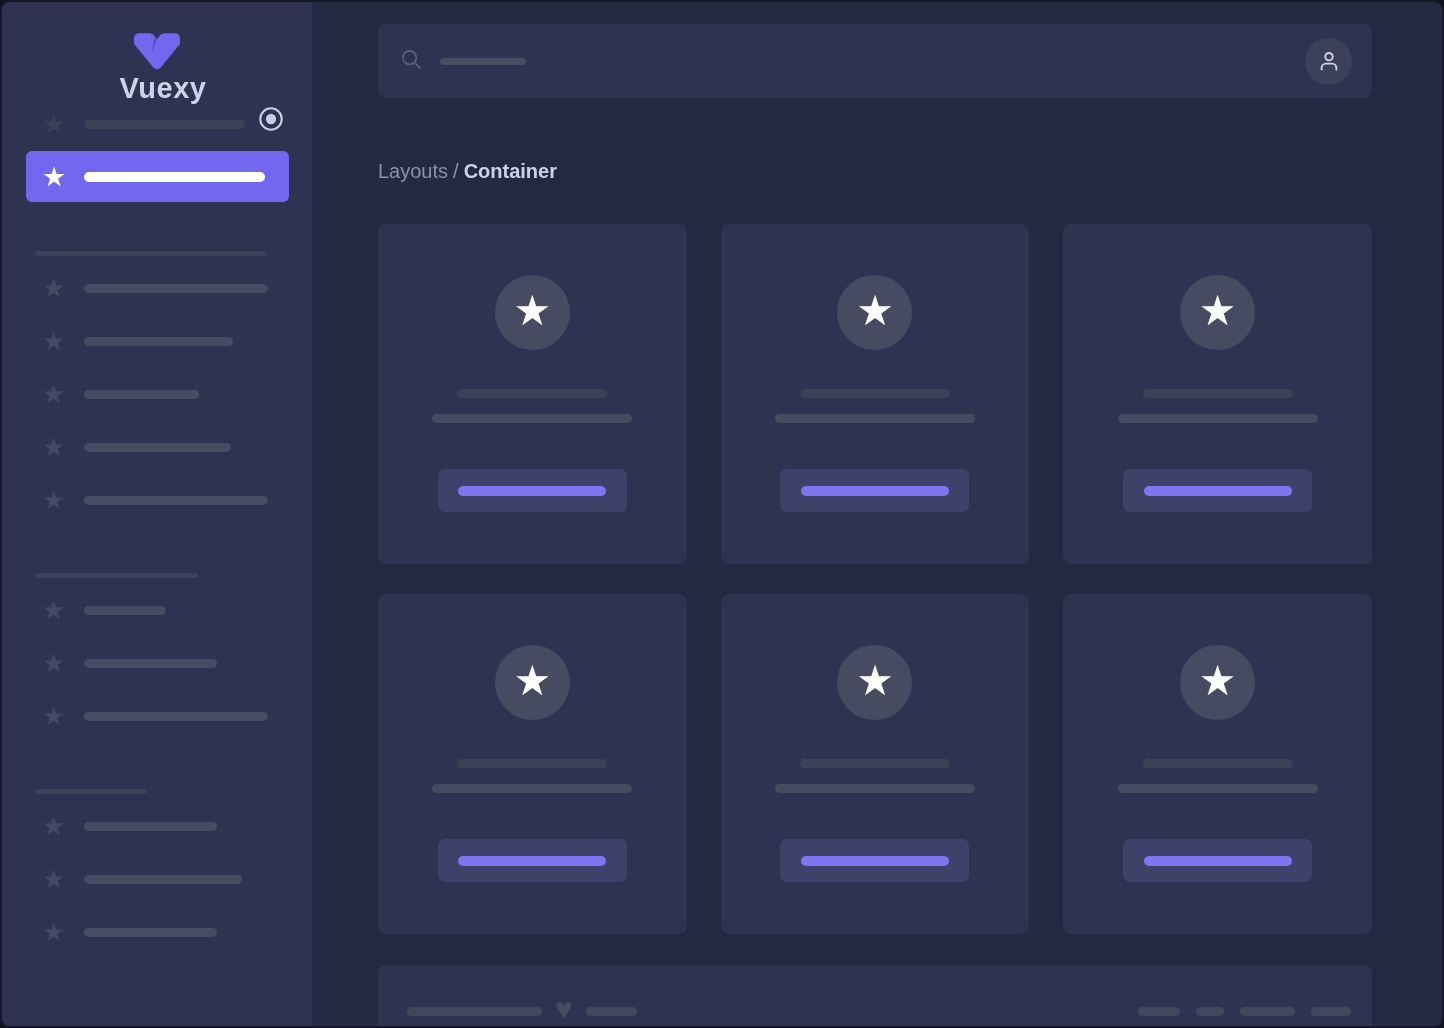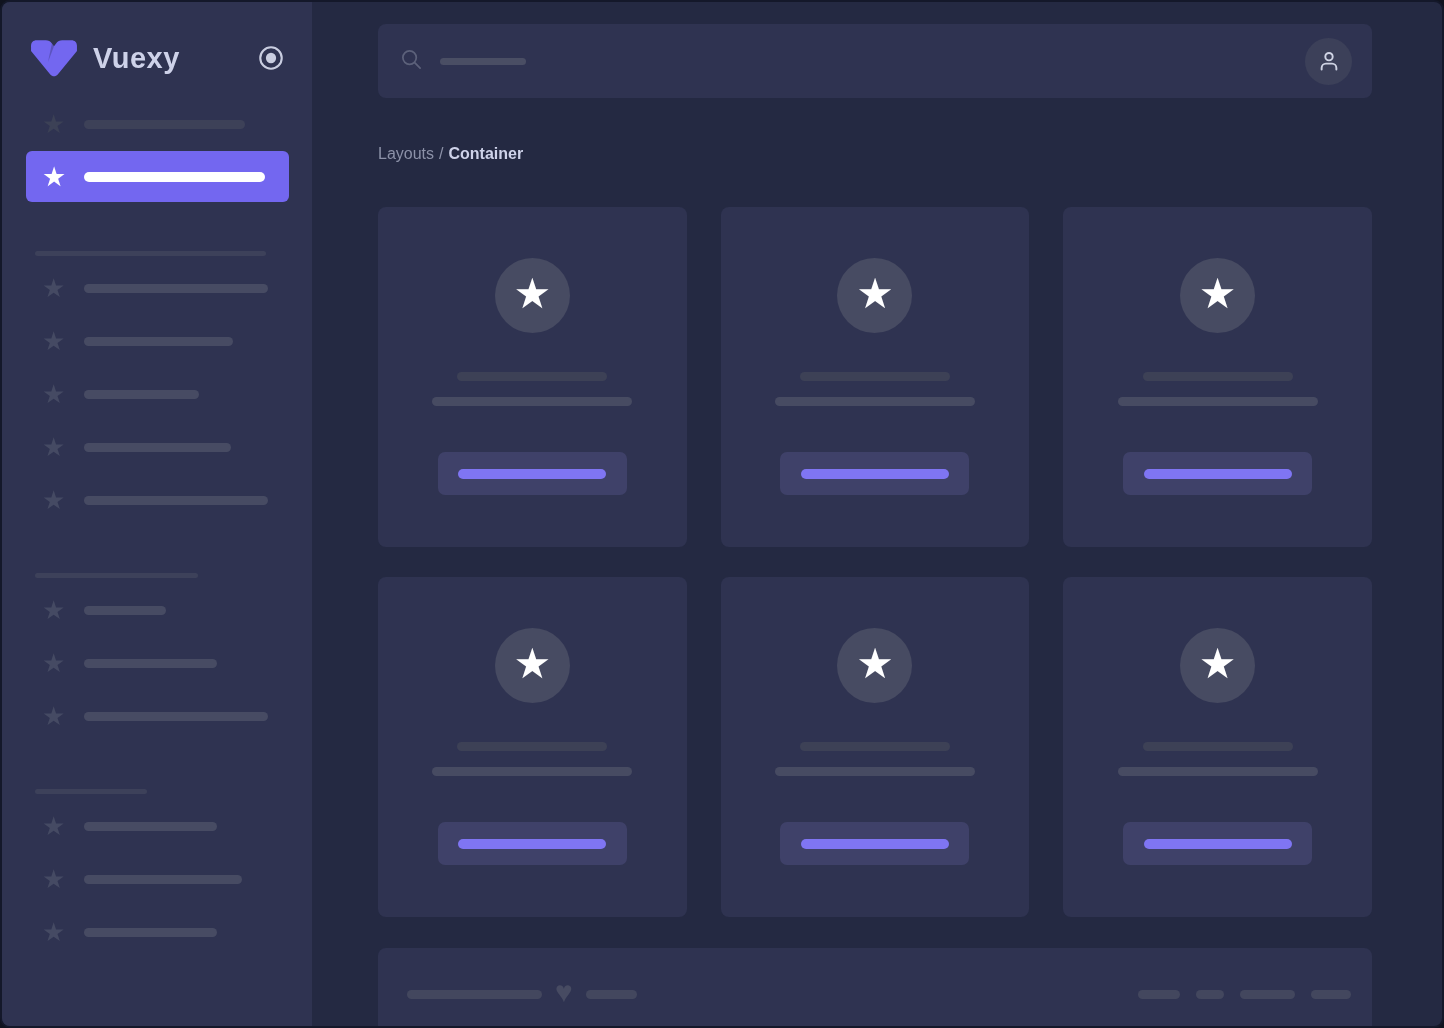--- a/index.html
+++ b/index.html
@@ -4,21 +4,21 @@
 <style>
   html,body{margin:0;padding:0;background:#10131f;}
   .frame{
     position:relative;width:1444px;height:1028px;box-sizing:border-box;
     border:2px solid #14182a;border-radius:10px;overflow:hidden;display:flex;
     background:var(--bg,#242942);
     font-family:"Liberation Sans",sans-serif;
   }
   
   .sidebar{flex:0 0 310px;width:310px;background:var(--panel,#2f3351);padding-top:28px;box-sizing:border-box;}
-  .logo-row{display:flex;align-items:center;height:56px;padding:0 27px 0 26px;}
+  .logo-row{display:flex;align-items:center;height:56px;padding:0 27px 0 26px;flex-direction:column;}
   .logo-mark{width:52px;height:42px;flex:0 0 auto;}
   .logo-text{margin-left:13px;font-size:29px;font-weight:700;color:#ced2e9;letter-spacing:.5px;}
   .collapse-toggle{margin-left:auto;width:28px;height:28px;cursor:pointer;}
   .nav{margin-top:26px;}
   .nav-item{display:flex;align-items:center;height:24px;margin-bottom:29px;padding-left:40px;}
   .nav-item .star{width:27px;font-size:26px;line-height:24px;color:#454a63;}
   .nav-item .bar{height:9px;border-radius:4.5px;background:#474b63;margin-left:15px;}
   .nav-item.dim .star{color:#3c4156;}
   .nav-item.dim .bar{background:#3d4158;}
   .nav-item.active{height:51px;background:var(--accent,#7367f0);border-radius:6px;
@@ -26,21 +26,21 @@
   .nav-item.active .star{color:#ffffff;font-size:27px;}
   .nav-item.active .bar{background:#ffffff;height:10px;border-radius:5px;}
   .nav-header{height:5px;border-radius:2.5px;background:#3d415a;margin:61px 0 20px 33px;}
   
   .main{flex:1;min-width:0;box-sizing:border-box;padding:22px 70px 0 66px;}
   .searchbar{height:74px;background:var(--panel,#2f3351);border-radius:8px;
     display:flex;align-items:center;padding:0 20px 0 22px;box-sizing:border-box;}
   .search-ph{height:7px;border-radius:3.5px;background:#4a4e64;margin-left:17px;}
   .avatar{margin-left:auto;width:47px;height:47px;border-radius:50%;background:#3c4059;
     display:flex;align-items:center;justify-content:center;cursor:pointer;}
-  .breadcrumb{margin-top:47px;font-size:16px;line-height:18px;color:#8c91a8;}
+  .breadcrumb{margin-top:64px;font-size:20px;line-height:18px;color:#8c91a8;}
   .breadcrumb .sep{margin:0 5px;}
   .breadcrumb .current{font-weight:700;color:#ced2e9;}
   .grid{margin-top:44px;display:grid;grid-template-columns:repeat(3,1fr);column-gap:34px;row-gap:30px;}
   .card{height:340px;background:var(--panel,#2f3351);border-radius:8px;
     display:flex;flex-direction:column;align-items:center;}
   .card-circle{margin-top:51px;width:75px;height:75px;border-radius:50%;background:#474b62;
     display:flex;align-items:center;justify-content:center;}
   .card-star{color:#ffffff;font-size:42px;line-height:1;transform:translateY(-2px);}
   .card-line{height:9px;border-radius:4.5px;}
   .card-line.l1{margin-top:39px;background:#3d4156;}

